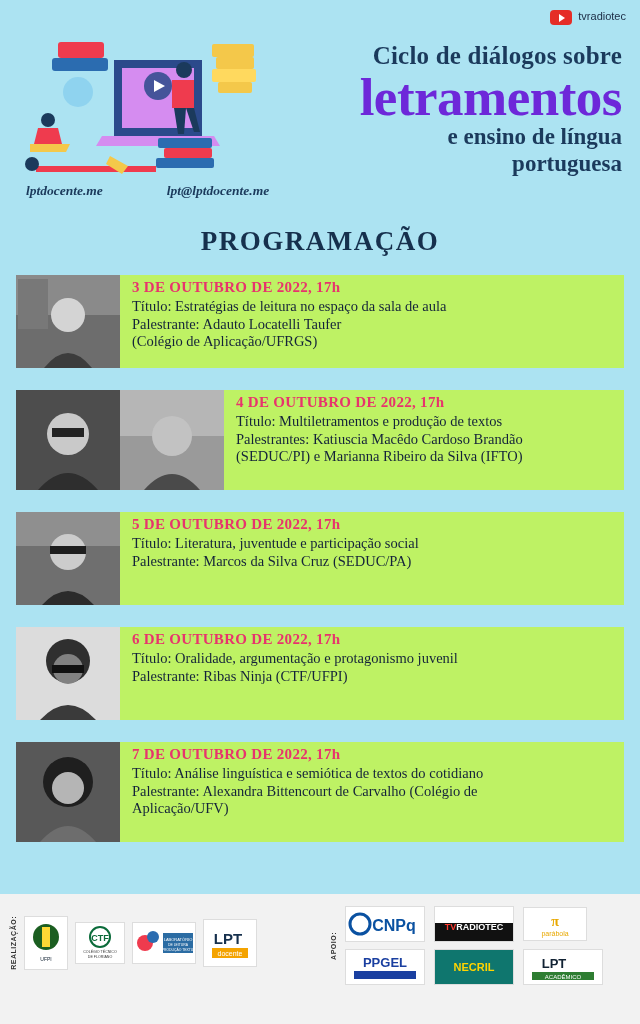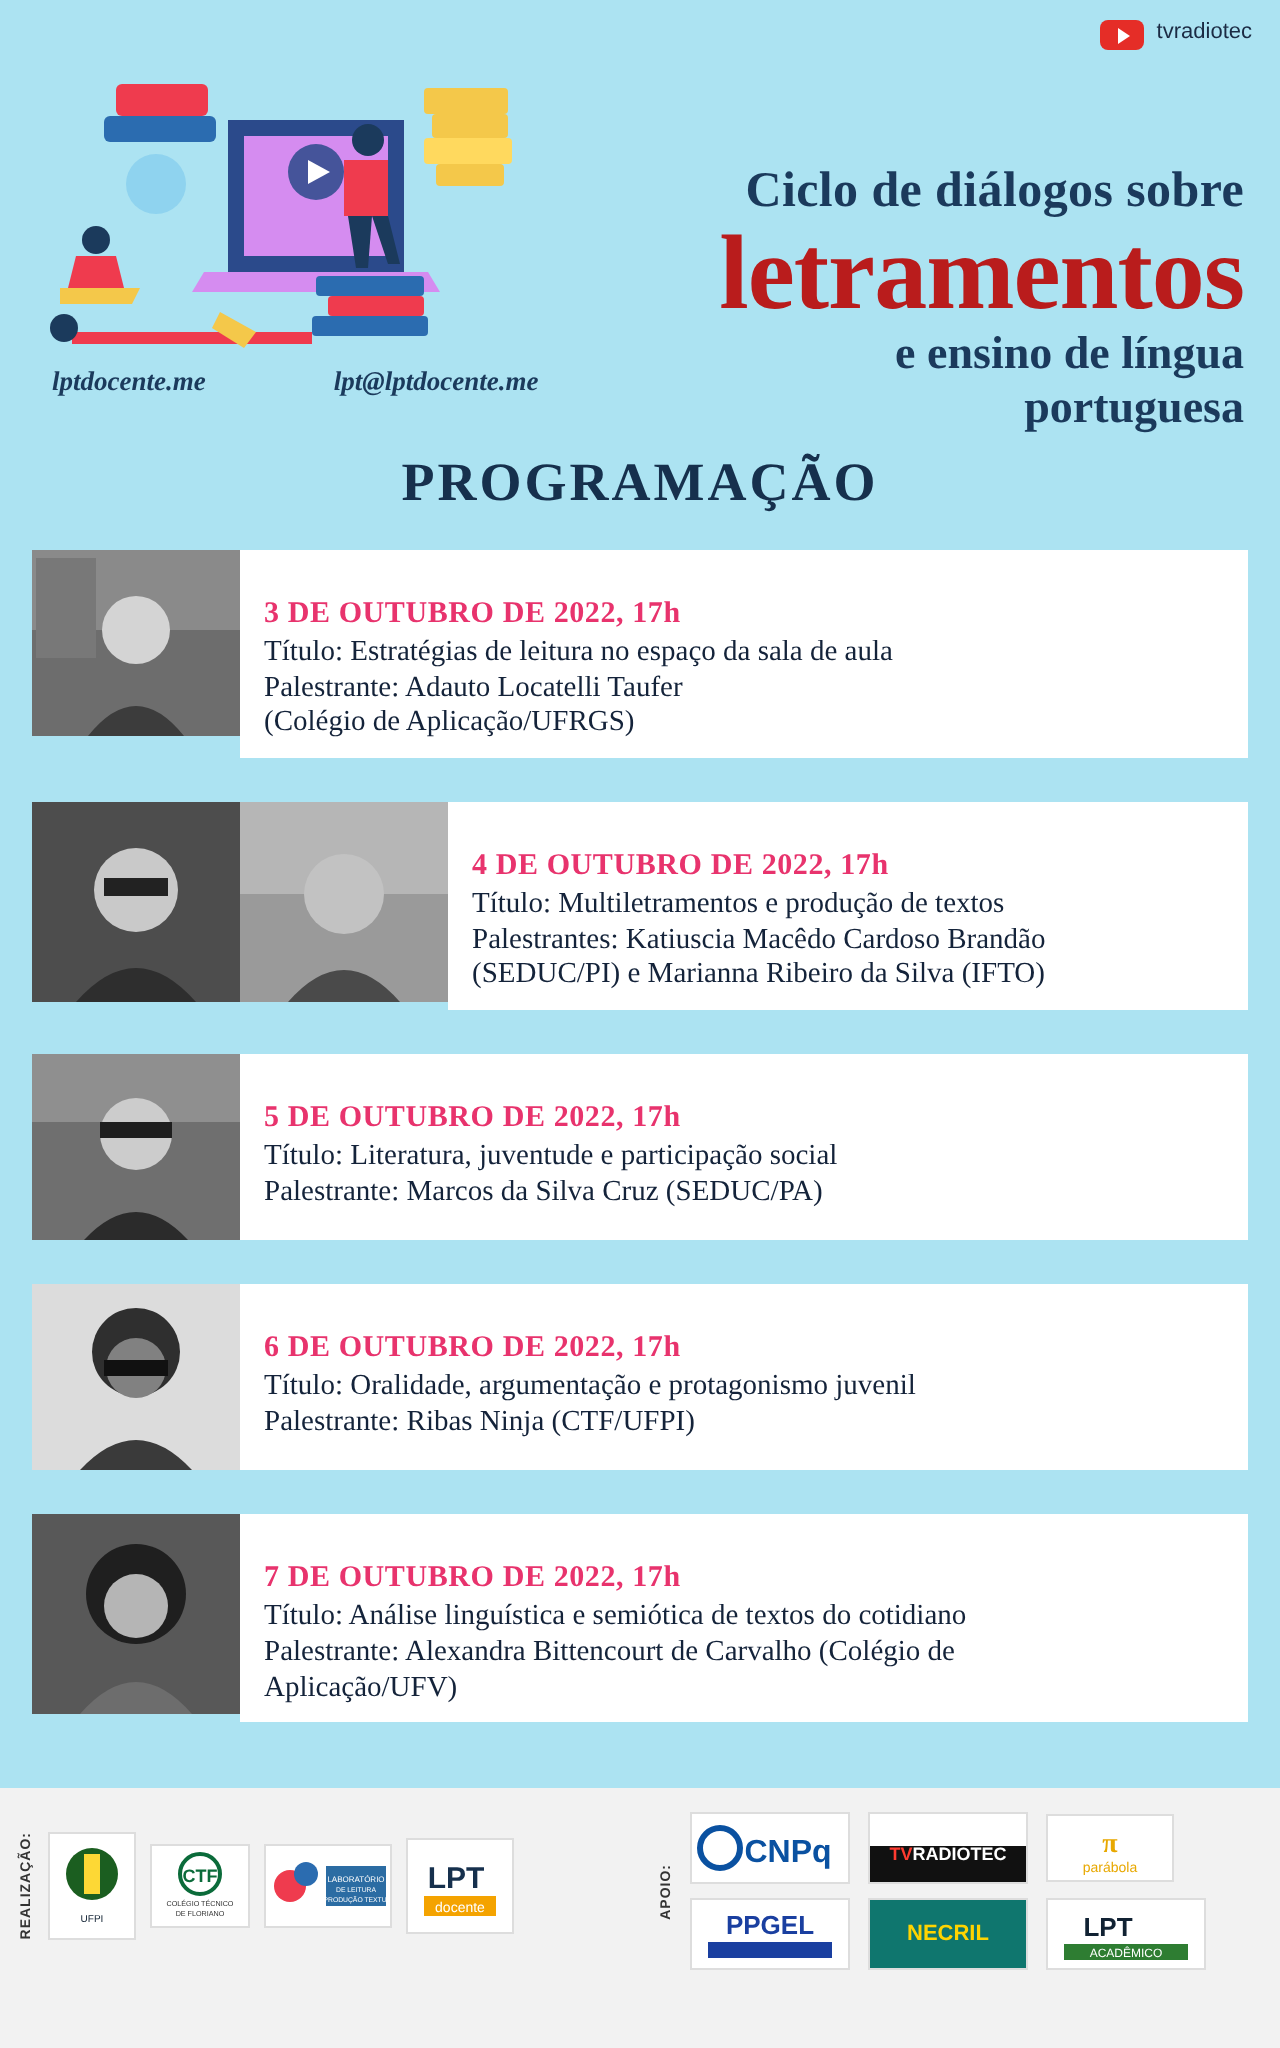--- a/index.html
+++ b/index.html
@@ -37,24 +37,23 @@
   .title-block{
     position:absolute;
     right:18px;top:42px;
     width:360px;
     text-align:right;
     color:#1d3557;
   }
   .t-line1{
     font-size:25px;font-weight:bold;letter-spacing:.2px;
     color:#1b3a5c;
-    margin-top:40px;
   }
   .t-line2{
-    font-size:53px;font-weight:bold;color:#b91c1c;
+    font-size:53px;font-weight:bold;color:#6d28d9;
     line-height:.95;margin:2px 0 2px 0;
     letter-spacing:-.5px;
   }
   .t-line3{
     font-size:23px;font-weight:bold;color:#1b3a5c;line-height:1.15;
   }
 
   
   .illu{
     position:absolute;left:6px;top:18px;width:285px;height:160px;
@@ -83,22 +82,22 @@
   .photos{display:flex;flex:0 0 auto;}
   .photo{
     width:104px;height:93px;
     background:#555;
     filter:grayscale(100%);
     position:relative;
     overflow:hidden;
   }
   .sess-text{
     flex:1;
-    background:#ffffff;
-    padding:24px 10px 8px 12px;
+    background:#bef264;
+    padding:4px 10px 8px 12px;
     box-sizing:border-box;
   }
   .sess-date{
     color:#e8336d;
     font-weight:bold;
     font-size:15px;
     letter-spacing:.3px;
     margin-bottom:2px;
   }
   .sess-line{

